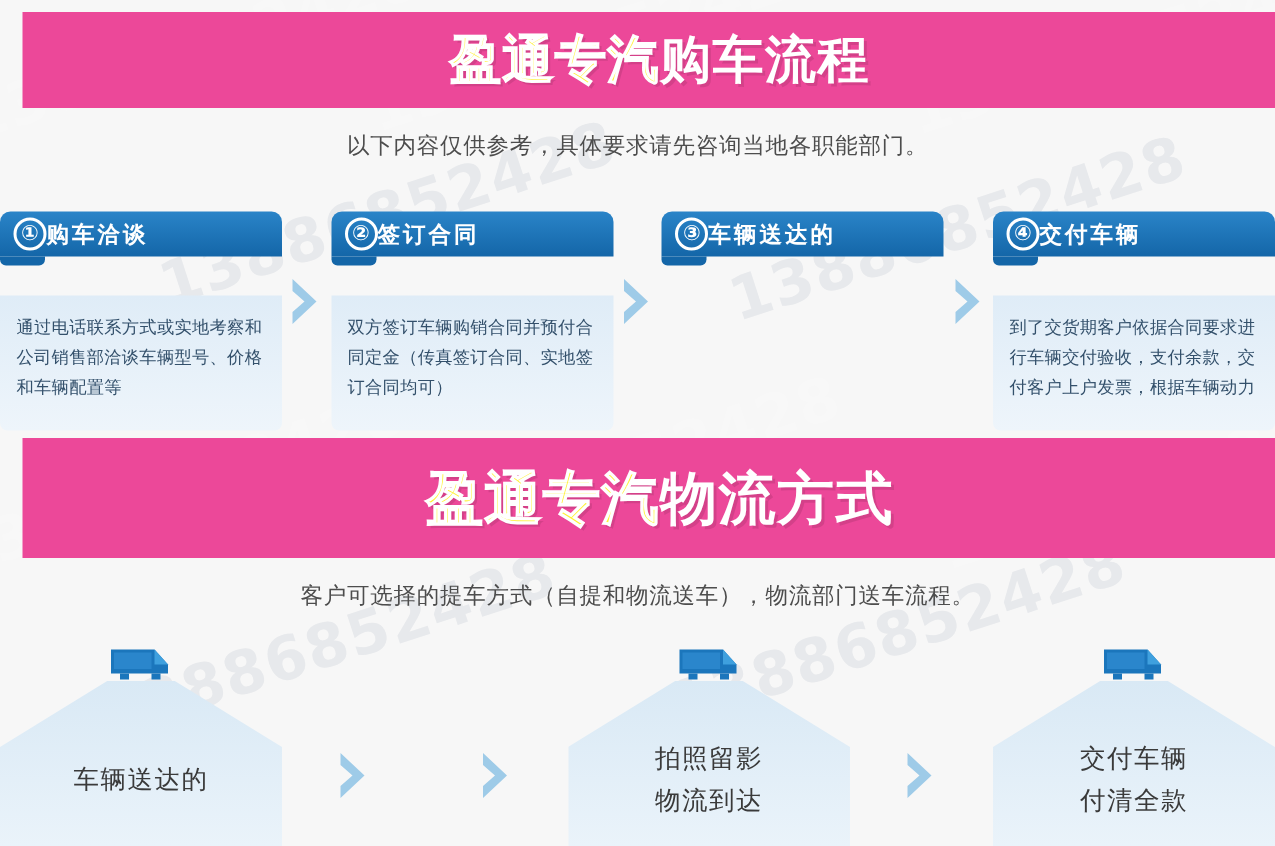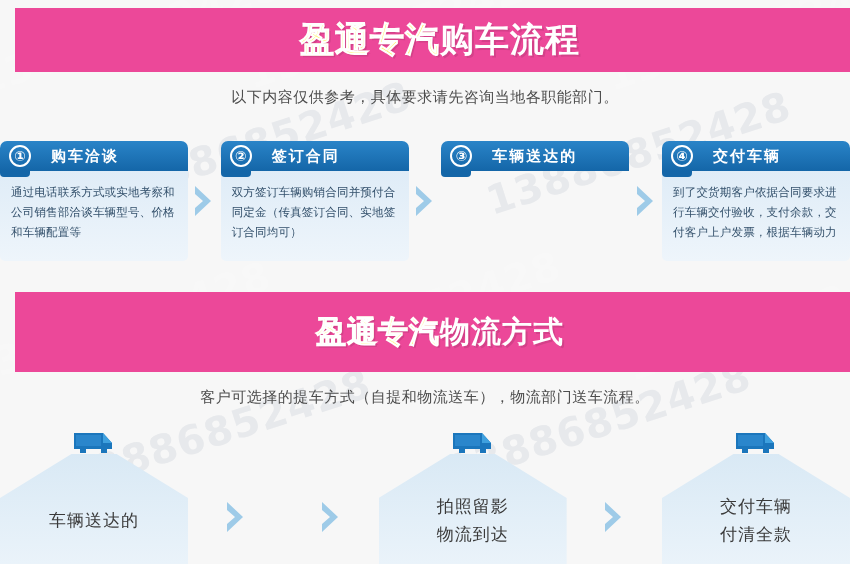--- a/index.html
+++ b/index.html
@@ -49,21 +49,21 @@
   .banner-2 { top: 292px; height: 80px; }
 
   .banner-title {
     position: relative;
     z-index: 3;
     font-size: 34px;
     font-weight: 700;
     letter-spacing: 1px;
     white-space: nowrap;
   }
-  .banner-2 .banner-title { font-size: 30px; }
+  .banner-2 .banner-title { font-size: 38px; }
   .t-yellow {
     color: #fff12e;
     -webkit-text-stroke: 1px #ffffff;
     text-shadow: 2px 2px 0 rgba(0,0,0,0.10);
   }
   .t-white {
     color: #ffffff;
     text-shadow: 2px 2px 0 rgba(0,0,0,0.10);
   }
 
@@ -119,35 +119,36 @@
     border-radius: 50%;
     color: #ffffff;
     font-size: 14px;
     font-weight: 700;
     display: flex;
     align-items: center;
     justify-content: center;
     flex: none;
   }
   .step-title {
-    margin-left: 20px;
+    margin-left: 0;
     color: #ffffff;
     font-size: 15px;
     font-weight: 700;
     letter-spacing: 2px;
   }
   .step-body {
     height: 90px;
     background: linear-gradient(180deg, #dfecf7 0%, #eef5fb 100%);
     border-radius: 0 0 5px 5px;
     padding: 11px 10px 0 11px;
     font-size: 11.5px;
     line-height: 1.75;
     color: #33506b;
     letter-spacing: 0.2px;
+    margin-top: 26px;
   }
 
   
   .chev {
     flex: 1;
     display: flex;
     align-items: center;
     justify-content: center;
     height: 120px;
   }

